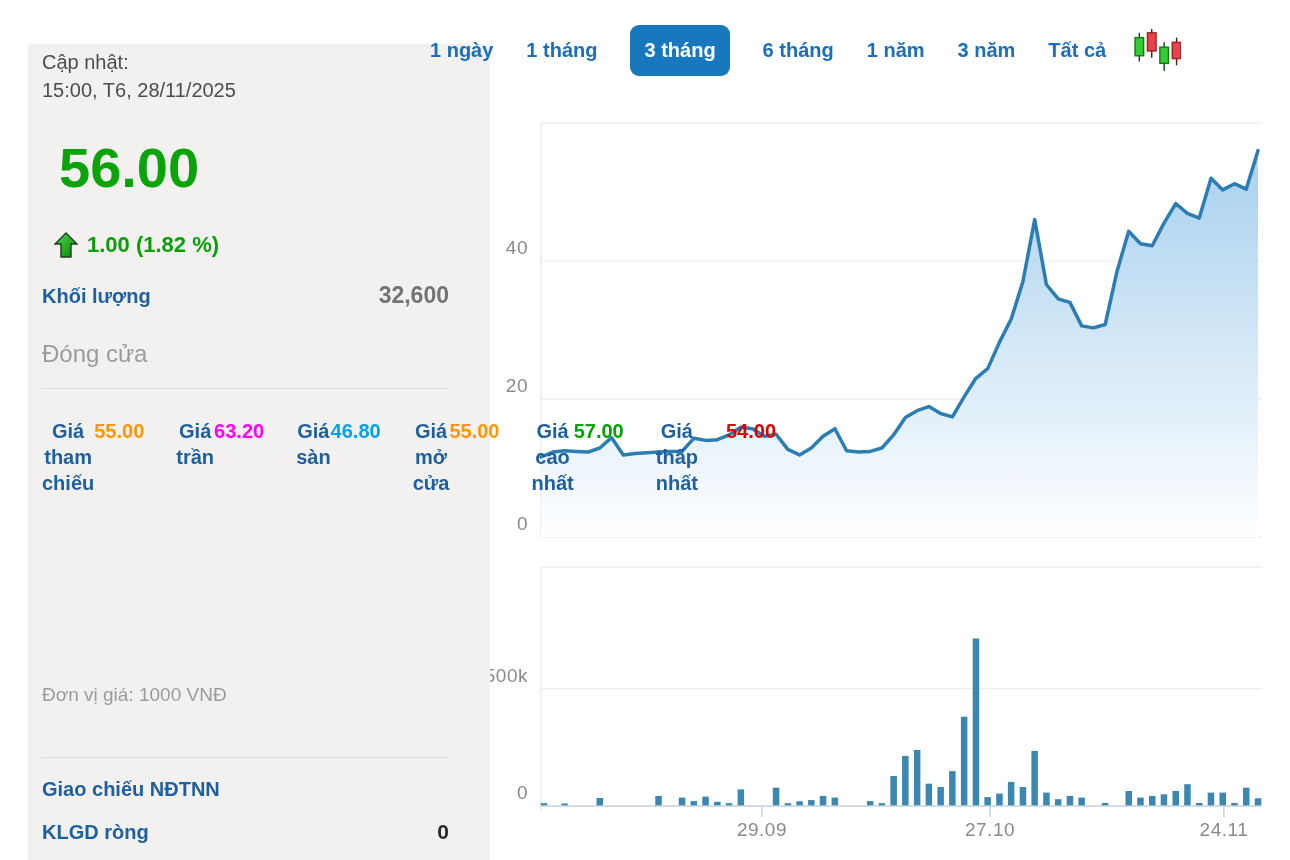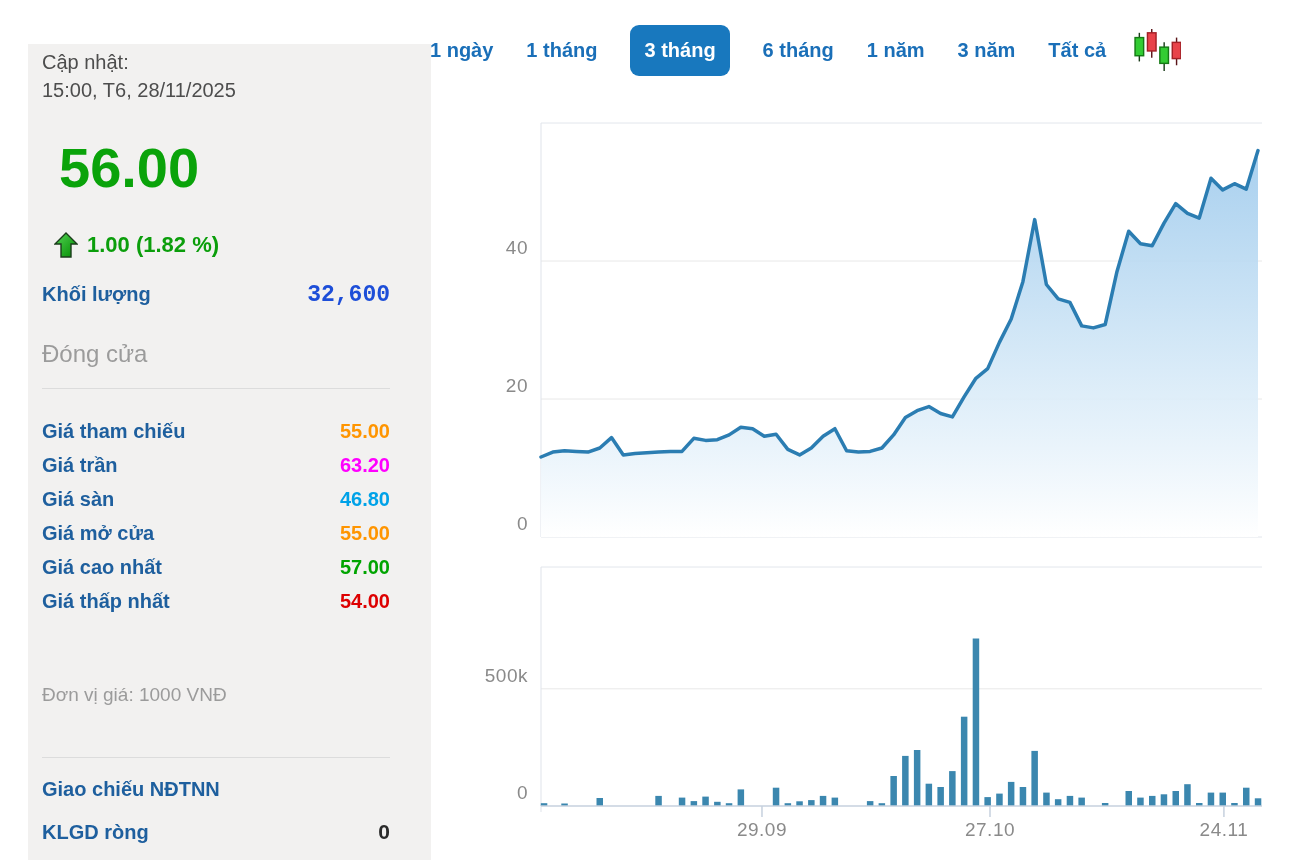--- a/index.html
+++ b/index.html
@@ -1,33 +1,33 @@
 <!DOCTYPE html>
 <html><head>
 <meta charset="utf-8">
 <style>
   html,body{margin:0;padding:0;}
   body{width:1290px;height:860px;position:relative;background:#ffffff;overflow:hidden;
        font-family:"Liberation Sans","DejaVu Sans",sans-serif;}
   .page{position:absolute;inset:0;}
   
-  .sidebar{position:absolute;left:28px;top:44px;width:403px;height:816px;background:#f2f1f0;}
+  .sidebar{position:absolute;left:28px;top:44px;width:462px;height:816px;background:#f2f1f0;}
   .sidebar .abs{position:absolute;}
   .updated{left:14px;top:4px;font-size:20px;line-height:28px;color:#4d4d4d;}
   .price{left:12px;top:92px;font-size:56px;font-weight:bold;color:#0aa30a;line-height:1.15;margin-left:19px;}
   .change{left:26px;top:184px;height:34px;display:flex;align-items:center;gap:9px;
           font-size:22px;font-weight:bold;color:#0b9e0b;}
   .row{display:flex;justify-content:space-between;align-items:baseline;}
   .lbl{color:#1e5f9e;font-weight:bold;font-size:20px;text-align:center;}
   .vol-row{left:14px;right:41px;top:238px;}
-  .vol-val{font-size:23px;font-weight:bold;color:#1d4ed8;font-family:Liberation Mono, monospace;}
+  .vol-val{font-size:23px;font-weight:bold;color:#737373;}
   .closed{left:14px;top:296px;font-size:24px;color:#9b9b9b;}
   .hr{left:14px;right:41px;border-top:1px solid #dcdcdc;height:0;}
   .hr1{top:344px;} .hr2{top:713px;}
-  .rows{left:14px;right:41px;top:374px;display:flex;flex-direction:column;gap:8px;}
+  .rows{left:14px;right:41px;top:374px;display:flex;flex-direction:row;gap:32px;}
   .rows .row{line-height:26px;}
   .rows .val{font-size:20px;font-weight:bold;}
   .unit{left:14px;top:640px;font-size:19px;color:#9b9b9b;}
   .foreign{left:14px;top:734px;}
   .klgd-row{left:14px;right:41px;top:776px;}
   .net-val{font-size:21px;font-weight:bold;color:#2b2b2b;}
   
   .tabbar{position:absolute;left:430px;top:31px;height:38px;display:flex;align-items:center;
           gap:33px;font-size:20px;font-weight:bold;color:#1a6fb8;}
   .tab{cursor:pointer;white-space:nowrap;}

